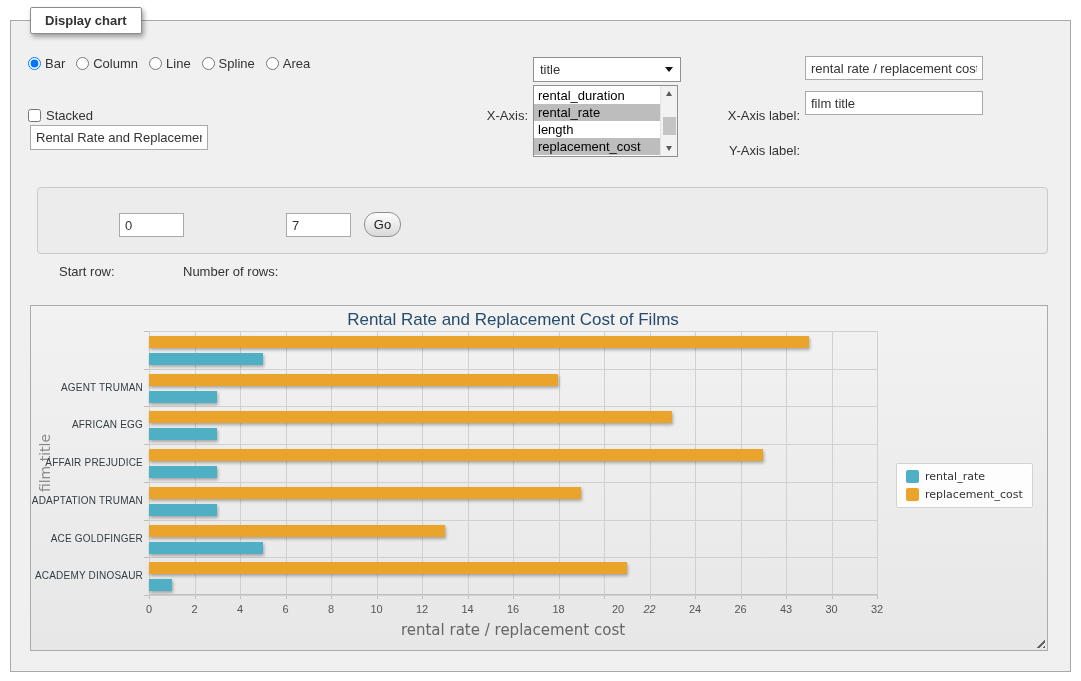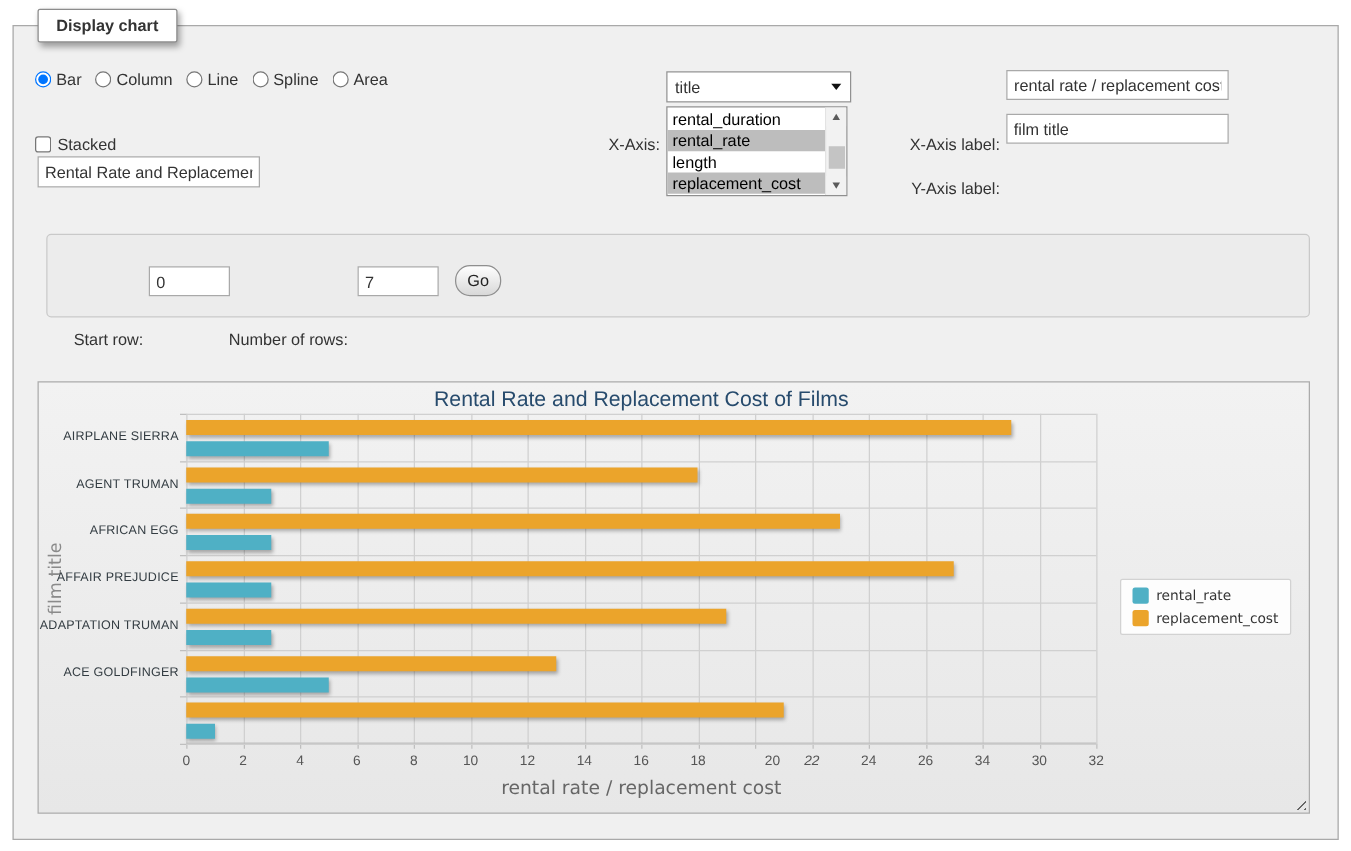--- a/index.html
+++ b/index.html
@@ -195,26 +195,26 @@
   <input type="text" style="position: absolute; left: 81px; top: 25px; width: 65px; height: 24px;" value="0">
   <div class="ctl-label" style="left:145px; top:30px;">Number of rows:</div>
   <input type="text" style="position: absolute; left: 248px; top: 25px; width: 65px; height: 24px;" value="7">
   <button class="go-btn">Go</button>
 </div>
 
 <div class="chart-box">
   <div class="chart-title" style="color: rgb(39, 75, 109);">Rental Rate and Replacement Cost of Films</div>
   <div class="y-axis-title">film title</div>
   <div class="cat-labels">
-      <div class="cat-label" style="top: 0px; height: 37.7143px; line-height: 37.7143px;">AIRPLANE SIERRA</div>
       <div class="cat-label" style="top: 37.7143px; height: 37.7143px; line-height: 37.7143px;">AGENT TRUMAN</div>
       <div class="cat-label" style="top: 113.143px; height: 37.7143px; line-height: 37.7143px;">AFFAIR PREJUDICE</div>
       <div class="cat-label" style="top: 75.4286px; height: 37.7143px; line-height: 37.7143px;">AFRICAN EGG</div>
       <div class="cat-label" style="top: 150.857px; height: 37.7143px; line-height: 37.7143px;">ADAPTATION TRUMAN</div>
       <div class="cat-label" style="top: 188.571px; height: 37.7143px; line-height: 37.7143px;">ACE GOLDFINGER</div>
+      <div class="cat-label" style="top: 226.286px; height: 37.7143px; line-height: 37.7143px;">ACADEMY DINOSAUR</div>
     </div>
   <div class="plot-area">
     <div class="x-axis-line"></div>
   <div class="vgrid" style="left: 0px;"></div>
       <div class="xtick" style="left: 0px;"></div>
       <div class="xtick-label" style="left: 0px; top: 272px;">0</div>
       <div class="vgrid" style="left: 45.5px;"></div>
       <div class="xtick" style="left: 45.5px;"></div>
       <div class="xtick-label" style="left: 45.5px; top: 272px;">2</div>
       <div class="vgrid" style="left: 91px;"></div>
@@ -248,21 +248,21 @@
       <div class="xtick" style="left: 500.5px;"></div>
       <div class="xtick-label" style="left: 500.5px; top: 272px; font-style: italic;">22</div>
       <div class="vgrid" style="left: 546px;"></div>
       <div class="xtick" style="left: 546px;"></div>
       <div class="xtick-label" style="left: 546px; top: 272px;">24</div>
       <div class="vgrid" style="left: 591.5px;"></div>
       <div class="xtick" style="left: 591.5px;"></div>
       <div class="xtick-label" style="left: 591.5px; top: 272px;">26</div>
       <div class="vgrid" style="left: 637px;"></div>
       <div class="xtick" style="left: 637px;"></div>
-      <div class="xtick-label" style="left: 637px; top: 272px;">34</div>
+      <div class="xtick-label" style="left: 637px; top: 272px;">43</div>
       <div class="vgrid" style="left: 682.5px;"></div>
       <div class="xtick" style="left: 682.5px;"></div>
       <div class="xtick-label" style="left: 682.5px; top: 272px;">30</div>
       <div class="vgrid" style="left: 728px;"></div>
       <div class="xtick" style="left: 728px;"></div>
       <div class="xtick-label" style="left: 728px; top: 272px;">32</div>
       <div class="hgrid" style="top: 0px;"></div>
       <div class="ytick" style="top: 0px;"></div>
       <div class="hgrid" style="top: 38px;"></div>
       <div class="ytick" style="top: 38px;"></div>

